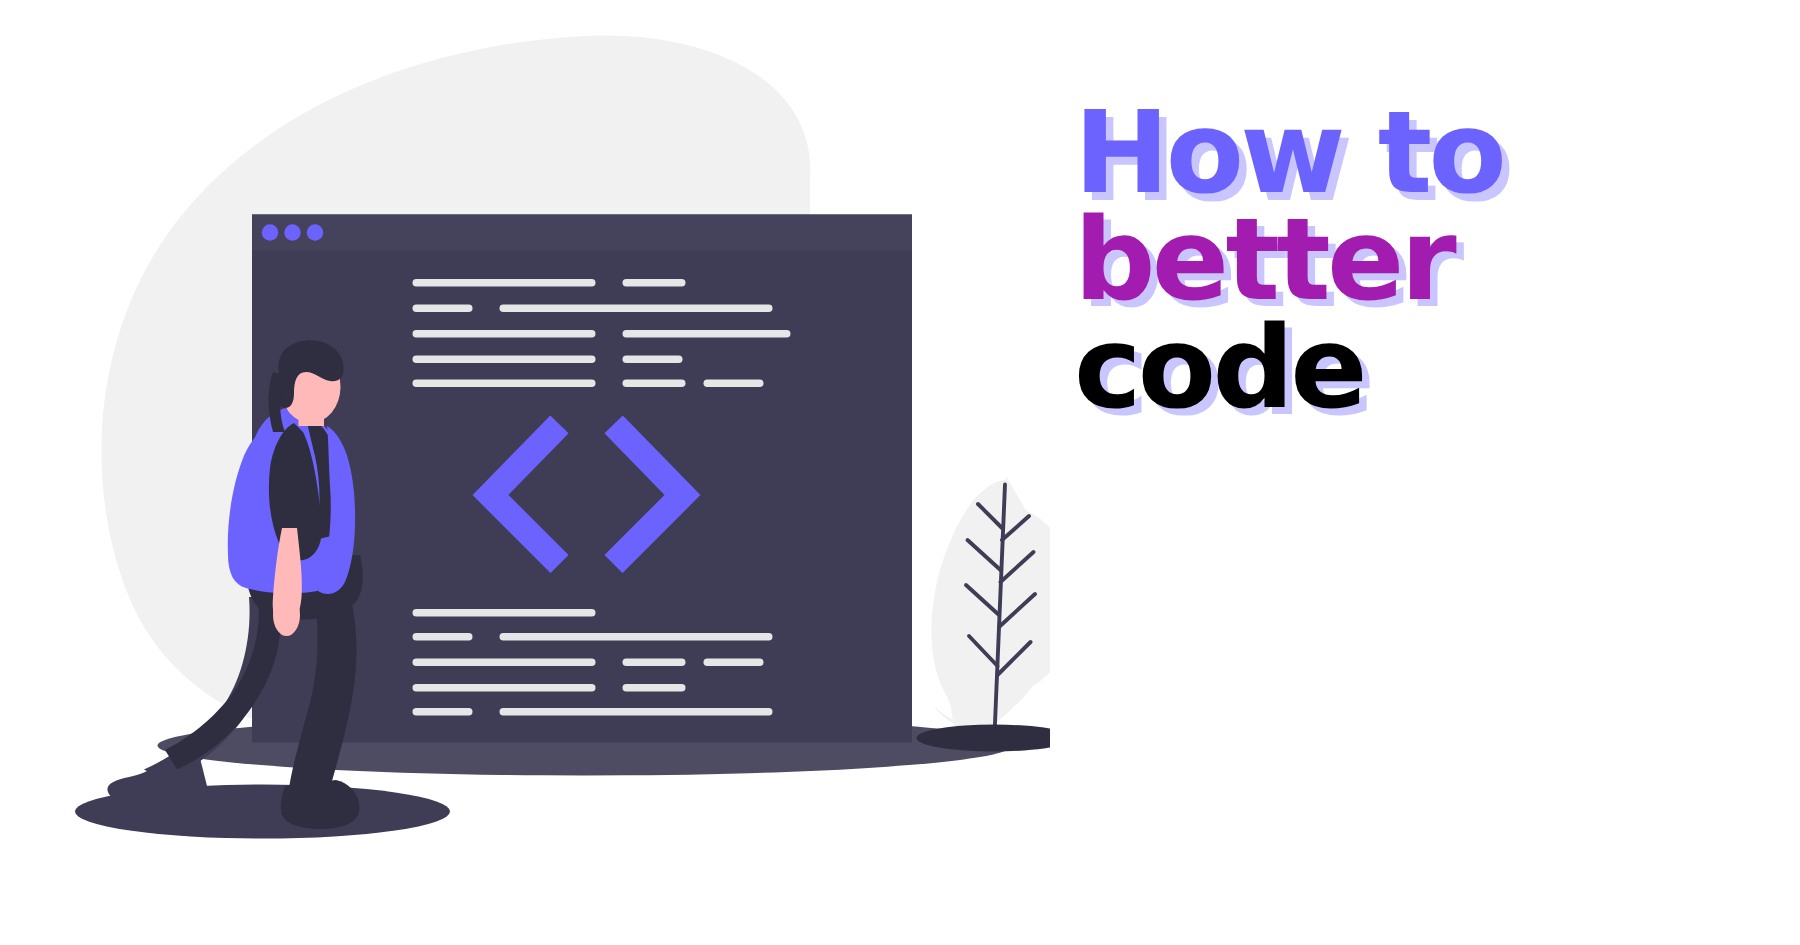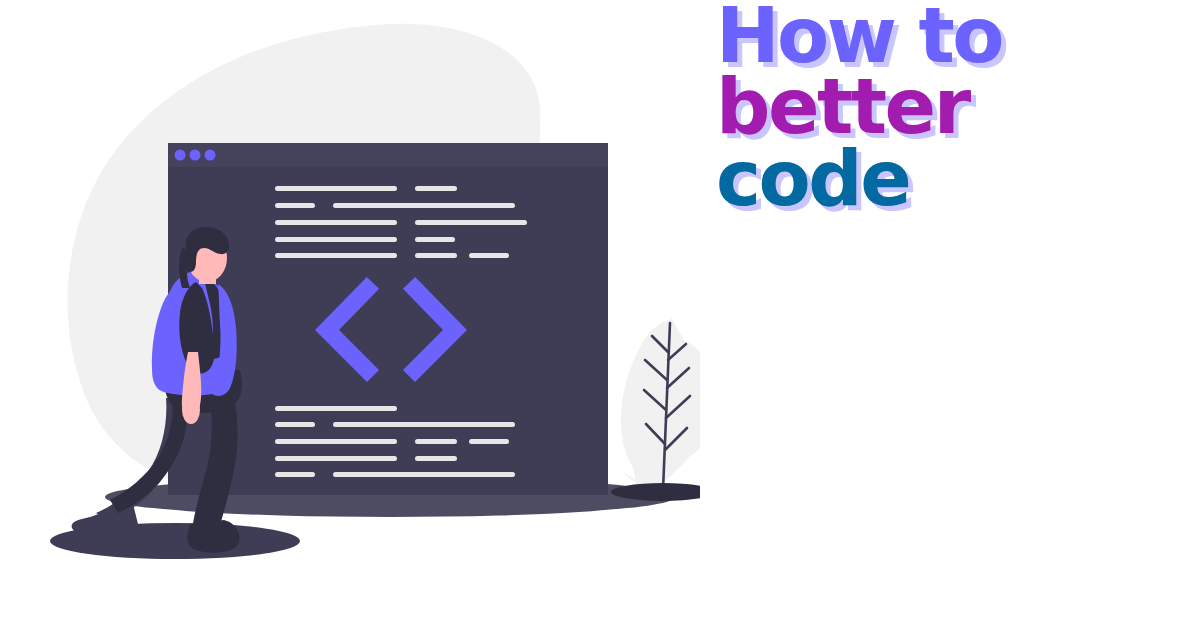--- a/index.html
+++ b/index.html
@@ -36,20 +36,21 @@
   
   #headline {
     position: absolute;
     left: 700px;
     top: 0;
     width: 500px;
     height: 630px;
     display: flex;
     flex-direction: column;
     justify-content: flex-start;
+    padding-top: 66px;
     box-sizing: border-box;
   }
   .hl-line {
     font-family: "DejaVu Sans", sans-serif;
     font-weight: bold;
     font-size: 76px;
     line-height: 0.94;
     letter-spacing: -2.5px;
     white-space: nowrap;
     padding-left: 16px;
@@ -261,16 +262,16 @@
                  C 186 264, 186 278, 190 288
                  L 182 288
                  C 178 274, 178 258, 182 248 Z"></path>
       </g>
     </svg>
   </div>
 
   <div id="headline">
     <div class="hl-line hl-purple" style="color: rgb(108, 99, 255); text-shadow: rgba(168, 163, 255, 0.62) 5px 5px 0px;">How to</div>
     <div class="hl-line hl-red" style="color: #a21caf; text-shadow: rgba(168, 163, 255, 0.62) 5px 5px 0px;">better</div>
-    <div class="hl-line hl-purple" style="color: #0369a1; text-shadow: rgba(168, 163, 255, 0.62) 5px 5px 0px;">code</div>
+    <div class="hl-line hl-purple" style="color: #000000; text-shadow: rgba(168, 163, 255, 0.62) 5px 5px 0px;">code</div>
   </div>
 
 </div>
 
 </body></html>

